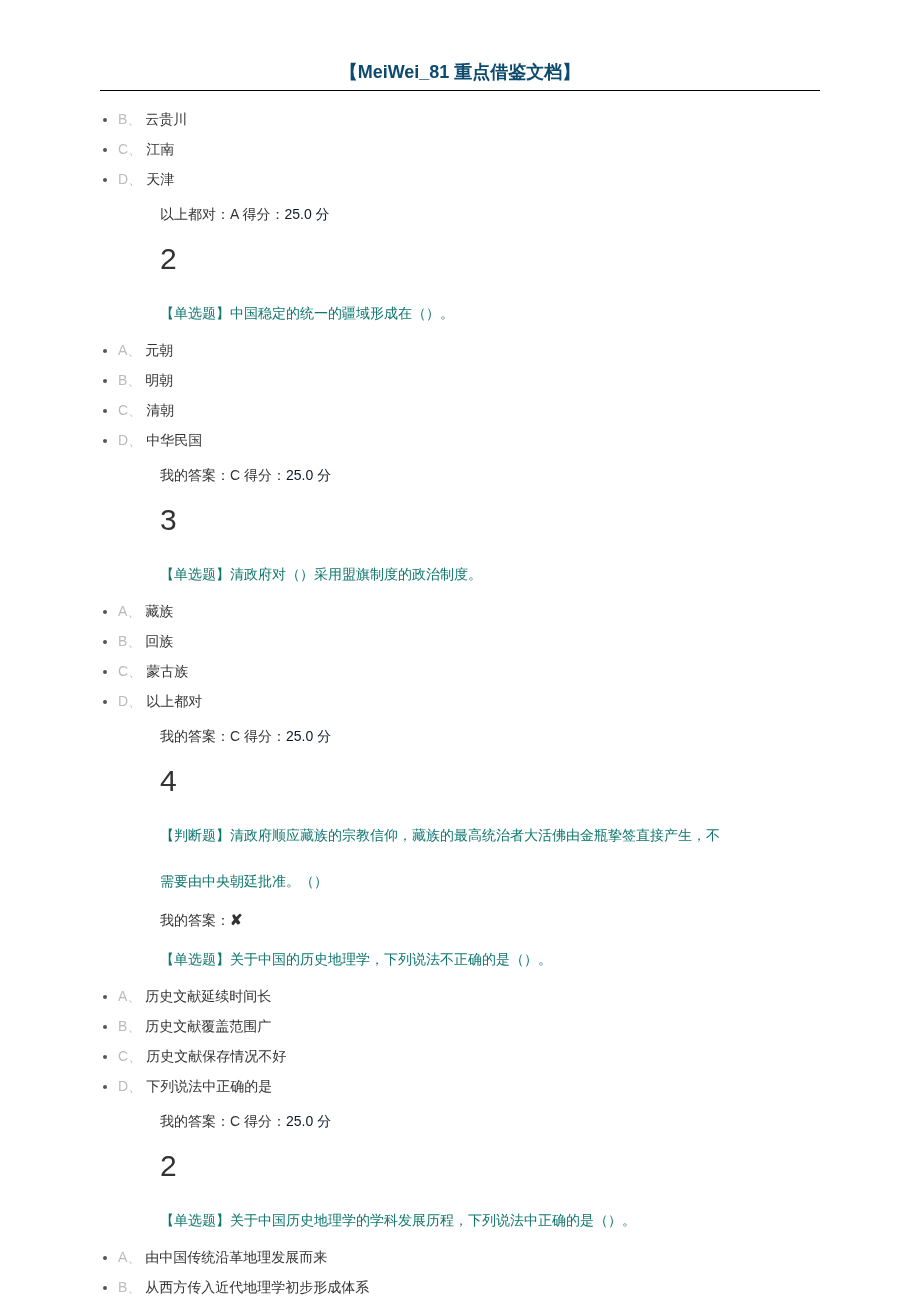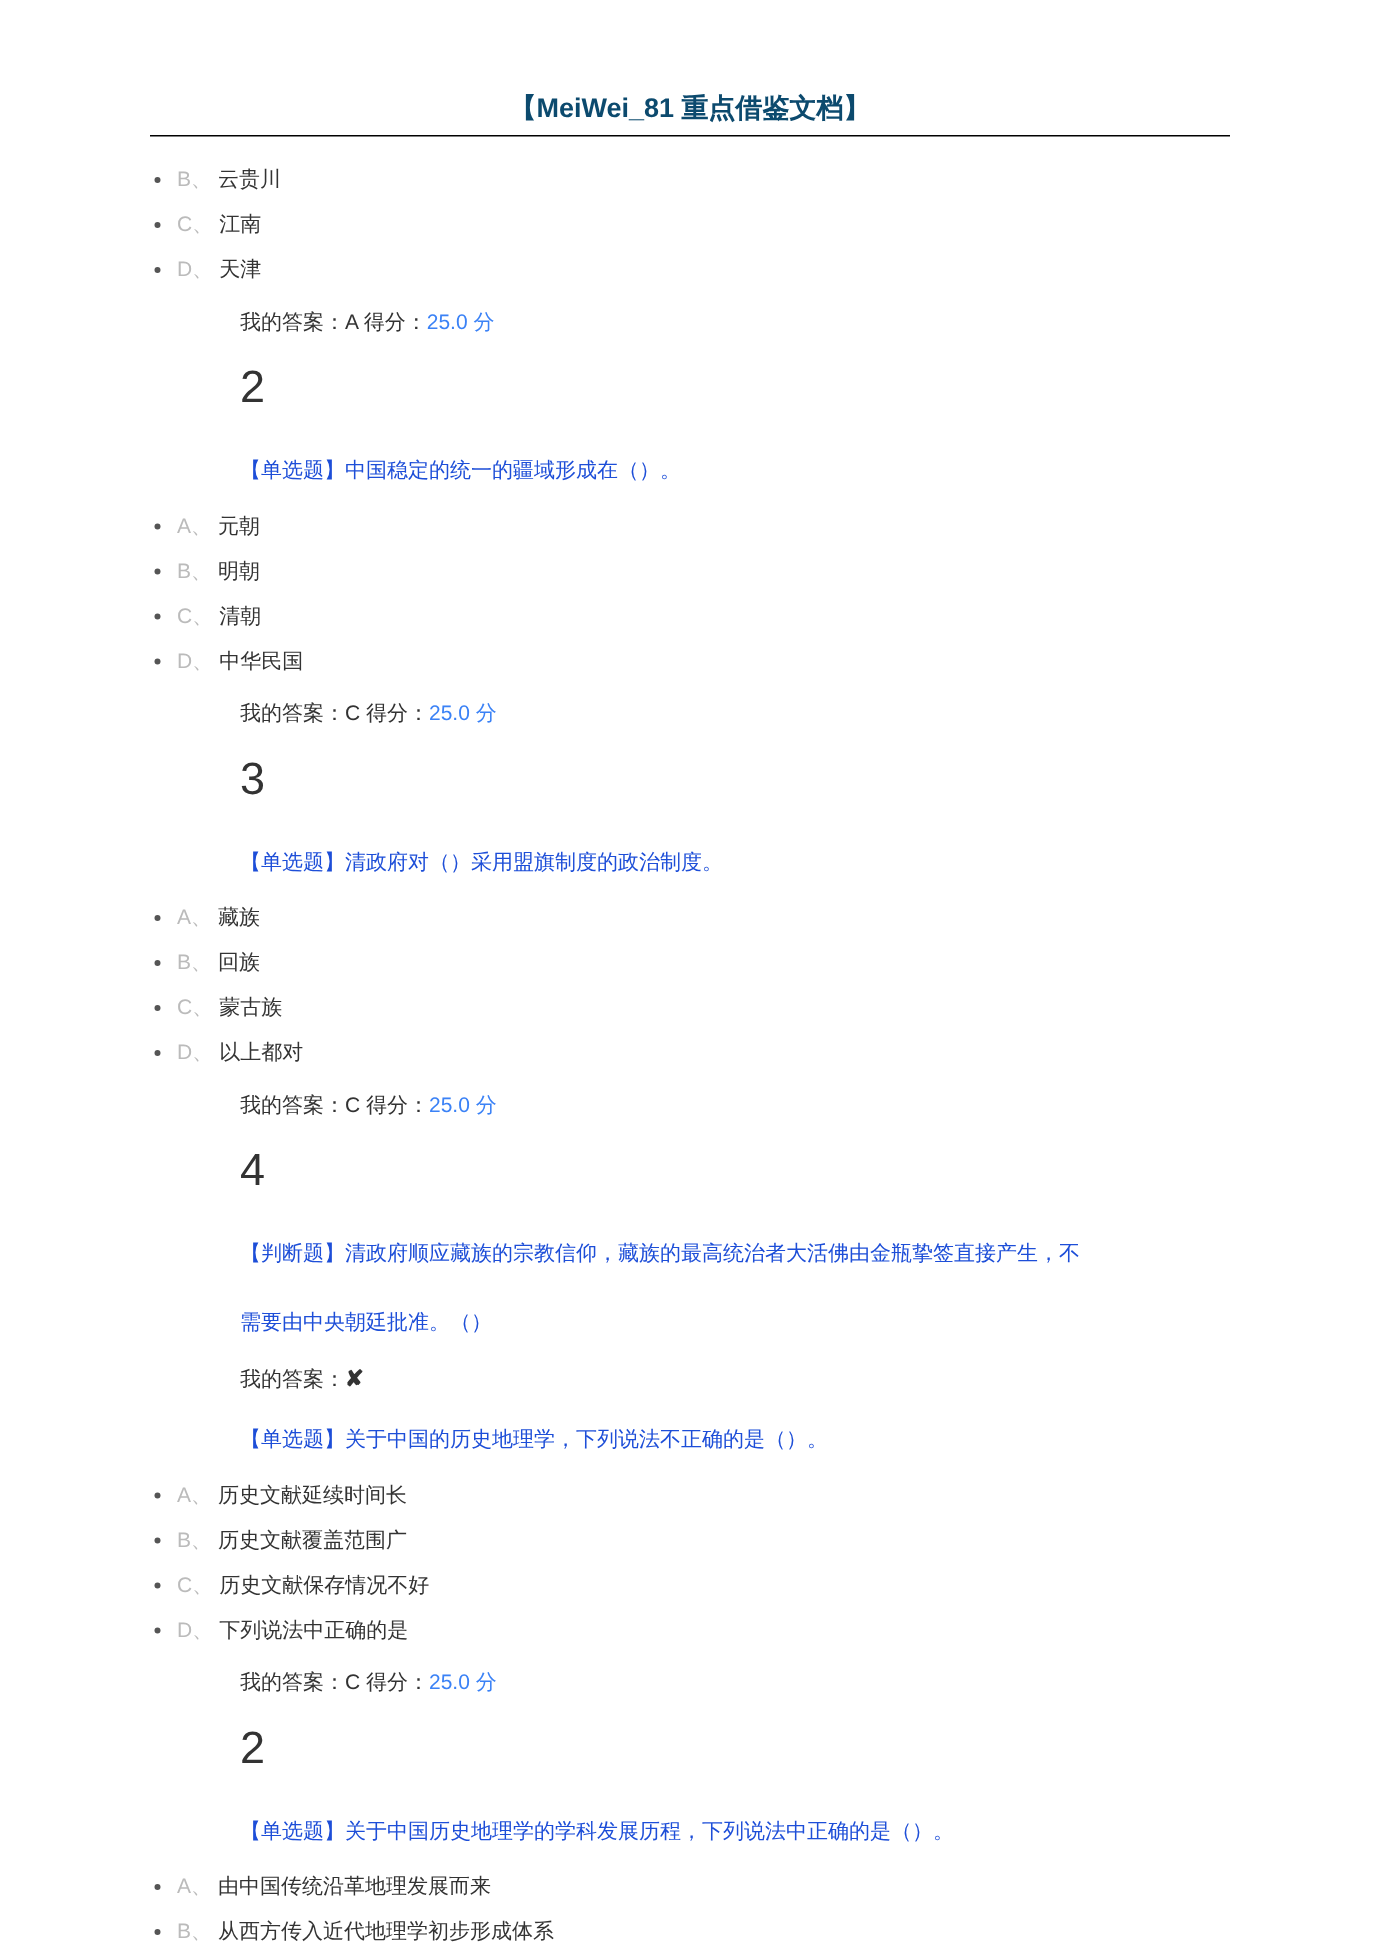--- a/index.html
+++ b/index.html
@@ -47,31 +47,31 @@
   .indent-block {
     margin-left: 60px;
     font-size: 14px;
     line-height: 1.9;
   }
   .answer-line {
     color: #333;
     font-size: 14px;
   }
   .score {
-    color: #3b82f6;
+    color: #0f172a;
   }
   .big-num {
     font-family: Arial, sans-serif;
     font-size: 30px;
     margin-top: 2px;
     margin-bottom: 10px;
     color: #333;
   }
   .question-stem {
-    color: #1d4ed8;
+    color: #0f766e;
     font-size: 14px;
     line-height: 2.4;
     margin: 8px 0;
   }
   .x-mark {
     font-weight: bold;
     font-size: 15px;
   }
 </style>
 </head>
@@ -79,21 +79,21 @@
 
 <div class="page">
   <div class="header-title">【MeiWei_81 重点借鉴文档】</div>
 
   <ul class="options">
     <li><span class="opt-letter">B、</span><span class="opt-text">云贵川</span></li>
     <li><span class="opt-letter">C、</span><span class="opt-text">江南</span></li>
     <li><span class="opt-letter">D、</span><span class="opt-text">天津</span></li>
   </ul>
   <div class="indent-block">
-    <div class="answer-line"><span>我的答案：A 得分：</span><span class="score">25.0 分</span></div>
+    <div class="answer-line"><span>以上都对：A 得分：</span><span class="score">25.0 分</span></div>
     <div class="big-num">2</div>
     <div class="question-stem">【单选题】中国稳定的统一的疆域形成在（）。</div>
   </div>
 
   <ul class="options">
     <li><span class="opt-letter">A、</span><span class="opt-text">元朝</span></li>
     <li><span class="opt-letter">B、</span><span class="opt-text">明朝</span></li>
     <li><span class="opt-letter">C、</span><span class="opt-text">清朝</span></li>
     <li><span class="opt-letter">D、</span><span class="opt-text">中华民国</span></li>
   </ul>

